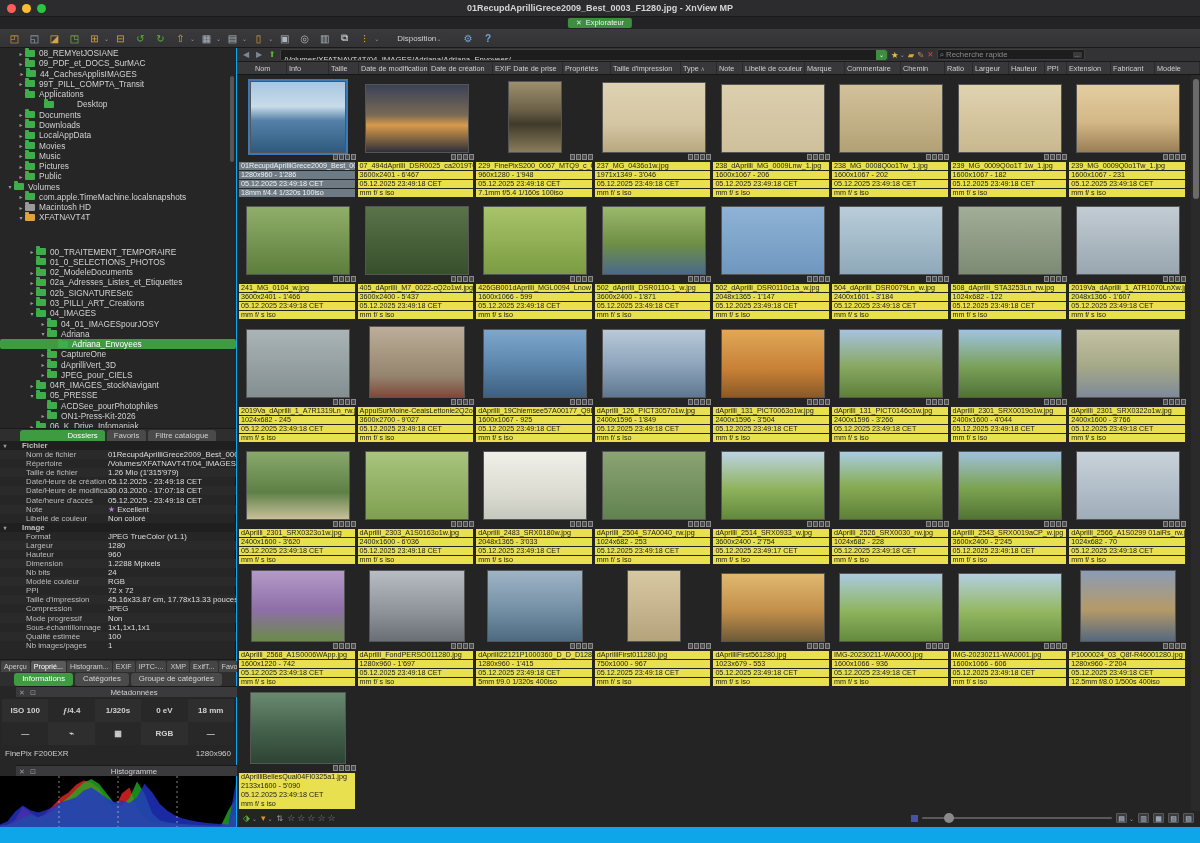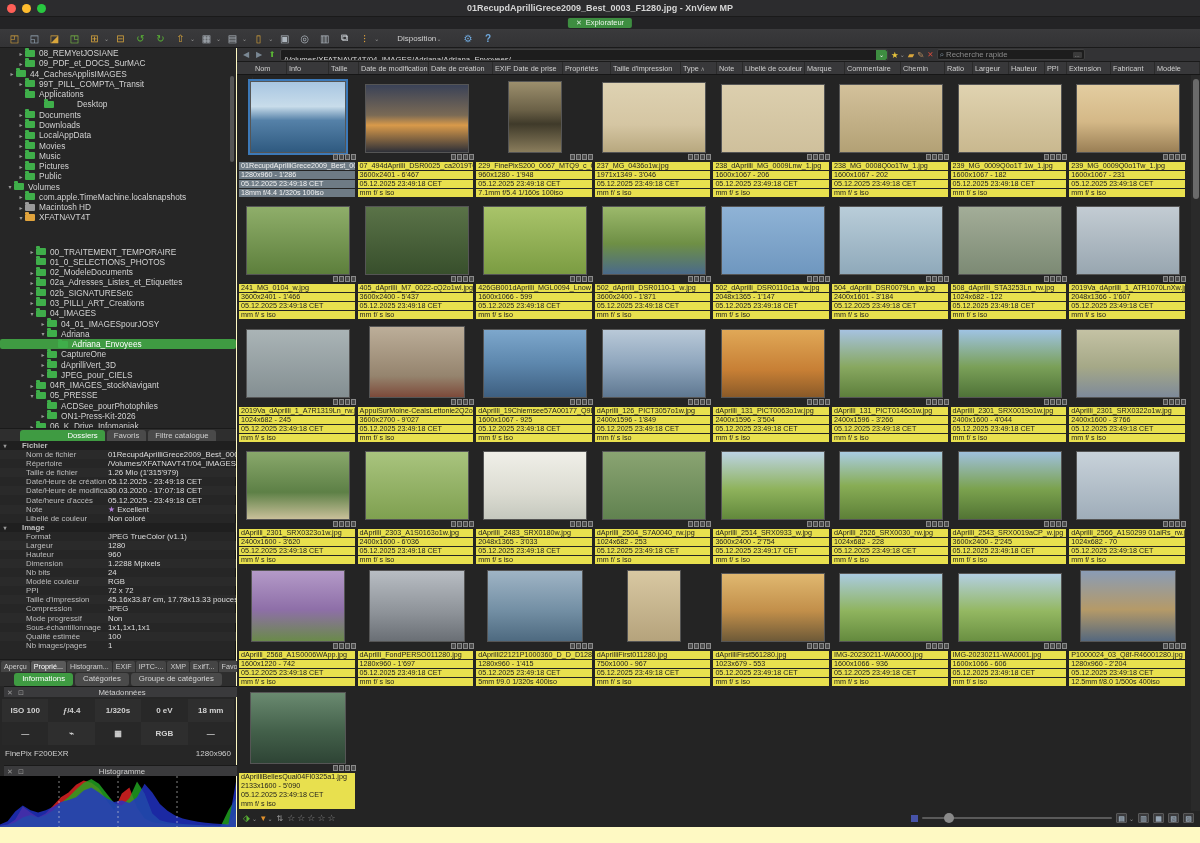--- a/index.html
+++ b/index.html
@@ -1,18 +1,18 @@
 <!DOCTYPE html>
 <html><head>
 <meta charset="utf-8">
 <style>
   * { margin:0; padding:0; box-sizing:border-box; }
   html,body { background:#101010; }
   body { font-family:"Liberation Sans", sans-serif; }
-  .window { position:relative; width:1200px; height:843px; background:#fef9c3; overflow:hidden; color:#ccc; }
+  .window { position:relative; width:1200px; height:843px; background:#0ea5e9; overflow:hidden; color:#ccc; }
 
   
   .titlebar { position:absolute; left:0; top:0; width:1200px; height:17px; background:#2c2c2e; border-bottom:1px solid #1a1a1a; }
   .traffic { position:absolute; top:4px; width:9px; height:9px; border-radius:50%; }
   .t-red{ left:7px; background:#ff5f57; } .t-yellow{ left:22px; background:#febc2e; } .t-green{ left:37px; background:#28c840; }
   .title-text { position:absolute; left:0; right:0; top:3px; text-align:center; font-size:9px; font-weight:bold; color:#d5d5d5; }
 
   
   .tabstrip { position:absolute; left:0; top:17px; width:1200px; height:12px; background:#232325; }
   .exp-tab { position:absolute; left:50%; transform:translateX(-50%); top:1px; height:10px; background:#3e8e41; border-radius:2px; color:#eaf5ea; font-size:7.5px; line-height:10px; padding:0 8px; }
@@ -56,21 +56,21 @@
 
   
   .ptabs { position:absolute; left:0; top:611px; width:236px; height:13px; background:#2e2e2e; display:flex; gap:1px; padding:1px 1px 0; border-top:1px solid #1a1a1a; }
   .ptab { font-size:7.2px; padding:1px 3px; background:#454545; color:#cfcfcf; border-radius:2px 2px 0 0; white-space:nowrap; }
   .ptab.active { background:#5a5a5a; color:#fff; }
   .subtabs { position:absolute; left:0; top:624px; width:236px; height:14px; background:#2e2e2e; display:flex; gap:2px; justify-content:center; padding-top:1px; }
   .subtab { font-size:7.8px; padding:1px 8px; background:#4a4a4a; color:#d5d5d5; border-radius:3px; }
   .subtab.active { background:#3f9b42; color:#fff; }
 
   
-  .pane-hdr { position:absolute; left:4px; width:236px; height:11px; background:#3a3a3c; border-top:1px solid #1a1a1a; font-size:7.8px; color:#cfcfcf; text-align:center; line-height:11px; }
+  .pane-hdr { position:absolute; left:16px; width:236px; height:11px; background:#3a3a3c; border-top:1px solid #1a1a1a; font-size:7.8px; color:#cfcfcf; text-align:center; line-height:11px; }
   .pane-hdr .hico { position:absolute; left:3px; top:0; font-size:7px; color:#9a9a9a; }
   .pane-hdr .hico2 { left:14px; }
   .meta-grid { position:absolute; left:0; top:649px; width:236px; height:68px; background:#262626; padding:2px 2px 0; }
   .meta-cells { display:grid; grid-template-columns:repeat(5,1fr); }
   .meta-cell { height:23px; display:flex; align-items:center; justify-content:center; font-size:8px; color:#d2d2d2;font-weight:bold; }
   .meta-cell:nth-child(odd){ background:#2e2e2e; } .meta-cell:nth-child(even){ background:#282828; }
   .meta-foot { display:flex; justify-content:space-between; font-size:8px; color:#cfcfcf; padding:4px 3px 0; }
 
   
   .hist { position:absolute; left:0; top:728px; width:236px; height:51px; background:#000; }
@@ -174,21 +174,21 @@
         <div class="tree-row" style="padding-left: 17px;">
           <span class="arr">▸</span>
           <span class="fold" style="background: rgb(63, 174, 74);"></span>
           <span>08_REMYetJOSIANE</span>
         </div>
         <div class="tree-row" style="padding-left: 17px;">
           <span class="arr">▸</span>
           <span class="fold" style="background: rgb(63, 174, 74);"></span>
           <span>09_PDF_et_DOCS_SurMAC</span>
         </div>
-        <div class="tree-row" style="padding-left: 8px;">
+        <div class="tree-row" style="padding-left: 18px;">
           <span class="arr">▸</span>
           <span class="fold" style="background: rgb(63, 174, 74);"></span>
           <span>44_CachesApplisIMAGES</span>
         </div>
         <div class="tree-row" style="padding-left: 17px;">
           <span class="arr">▸</span>
           <span class="fold" style="background: rgb(63, 174, 74);"></span>
           <span>99T_PILL_COMPTA_Transit</span>
         </div>
         <div class="tree-row" style="padding-left: 17px;">

